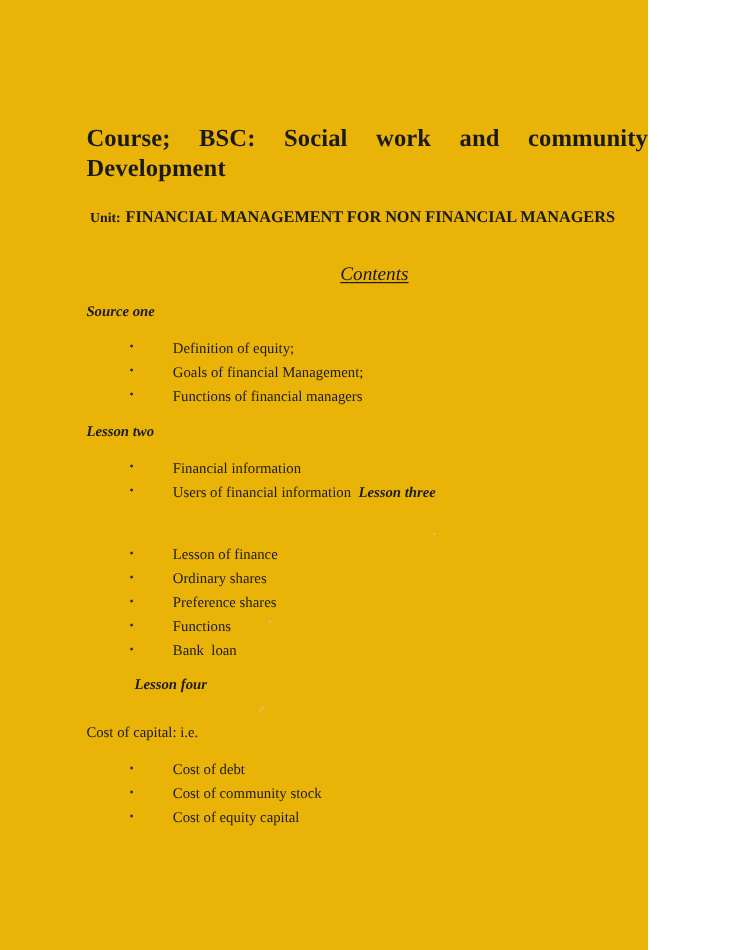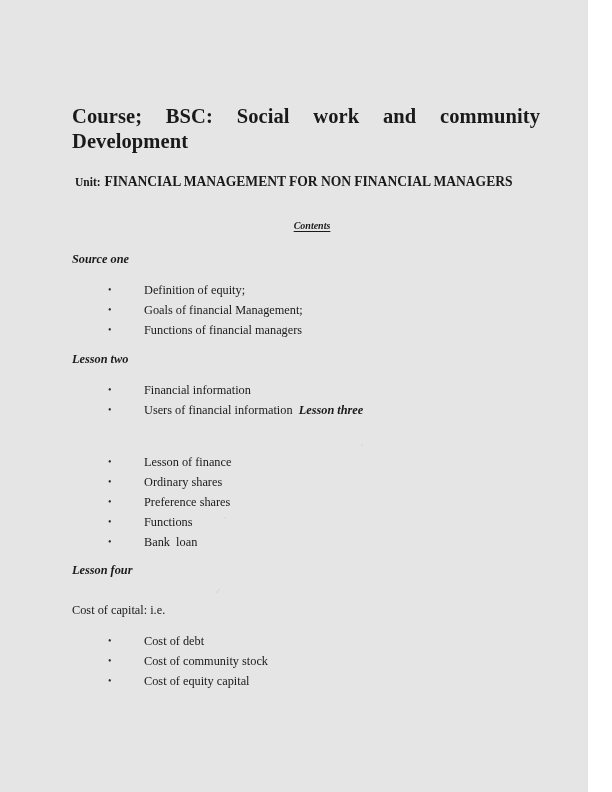--- a/index.html
+++ b/index.html
@@ -7,23 +7,23 @@
     padding: 0;
     background: #ffffff;
   }
   body {
     font-family: "Liberation Serif", "DejaVu Serif", serif;
     color: #1a1a1a;
     -webkit-font-smoothing: antialiased;
   }
   .page {
     position: relative;
-    width: 588px;
+    width: 540px;
     height: 792px;
-    background: #e5e5e5;
+    background: #eab308;
     overflow: hidden;
     box-sizing: border-box;
   }
 
   
   .doc-title {
     position: absolute;
     left: 72px;
     top: 104px;
     width: 468px;
@@ -56,22 +56,22 @@
     letter-spacing: -0.05px;
   }
 
   
   .contents-heading {
     position: absolute;
     left: 72px;
     top: 220px;
     width: 480px;
     text-align: center;
-    font-size: 10px;
-    font-weight: bold;
+    font-size: 16px;
+    font-weight: normal;
     font-style: italic;
     text-decoration: underline;
     text-underline-offset: 2px;
   }
 
   
   .lesson-heading {
     position: absolute;
     left: 72px;
     font-size: 12.3px;
@@ -195,21 +195,21 @@
     <li class="bullet-item">
       <span class="bullet-dot">•</span>
       <span class="bullet-text">Functions</span>
     </li>
     <li class="bullet-item">
       <span class="bullet-dot">•</span>
       <span class="bullet-text">Bank  loan</span>
     </li>
   </ul>
 
-  <div class="lesson-heading" style="top:563px;">Lesson four</div>
+  <div class="lesson-heading" style="top:563px;margin-left:40px;">Lesson four</div>
   <div class="plain-para" style="top:600px;">Cost of capital: i.e.</div>
   <ul class="bullet-list" style="top:631px;">
     <li class="bullet-item">
       <span class="bullet-dot">•</span>
       <span class="bullet-text">Cost of debt</span>
     </li>
     <li class="bullet-item">
       <span class="bullet-dot">•</span>
       <span class="bullet-text">Cost of community stock</span>
     </li>

